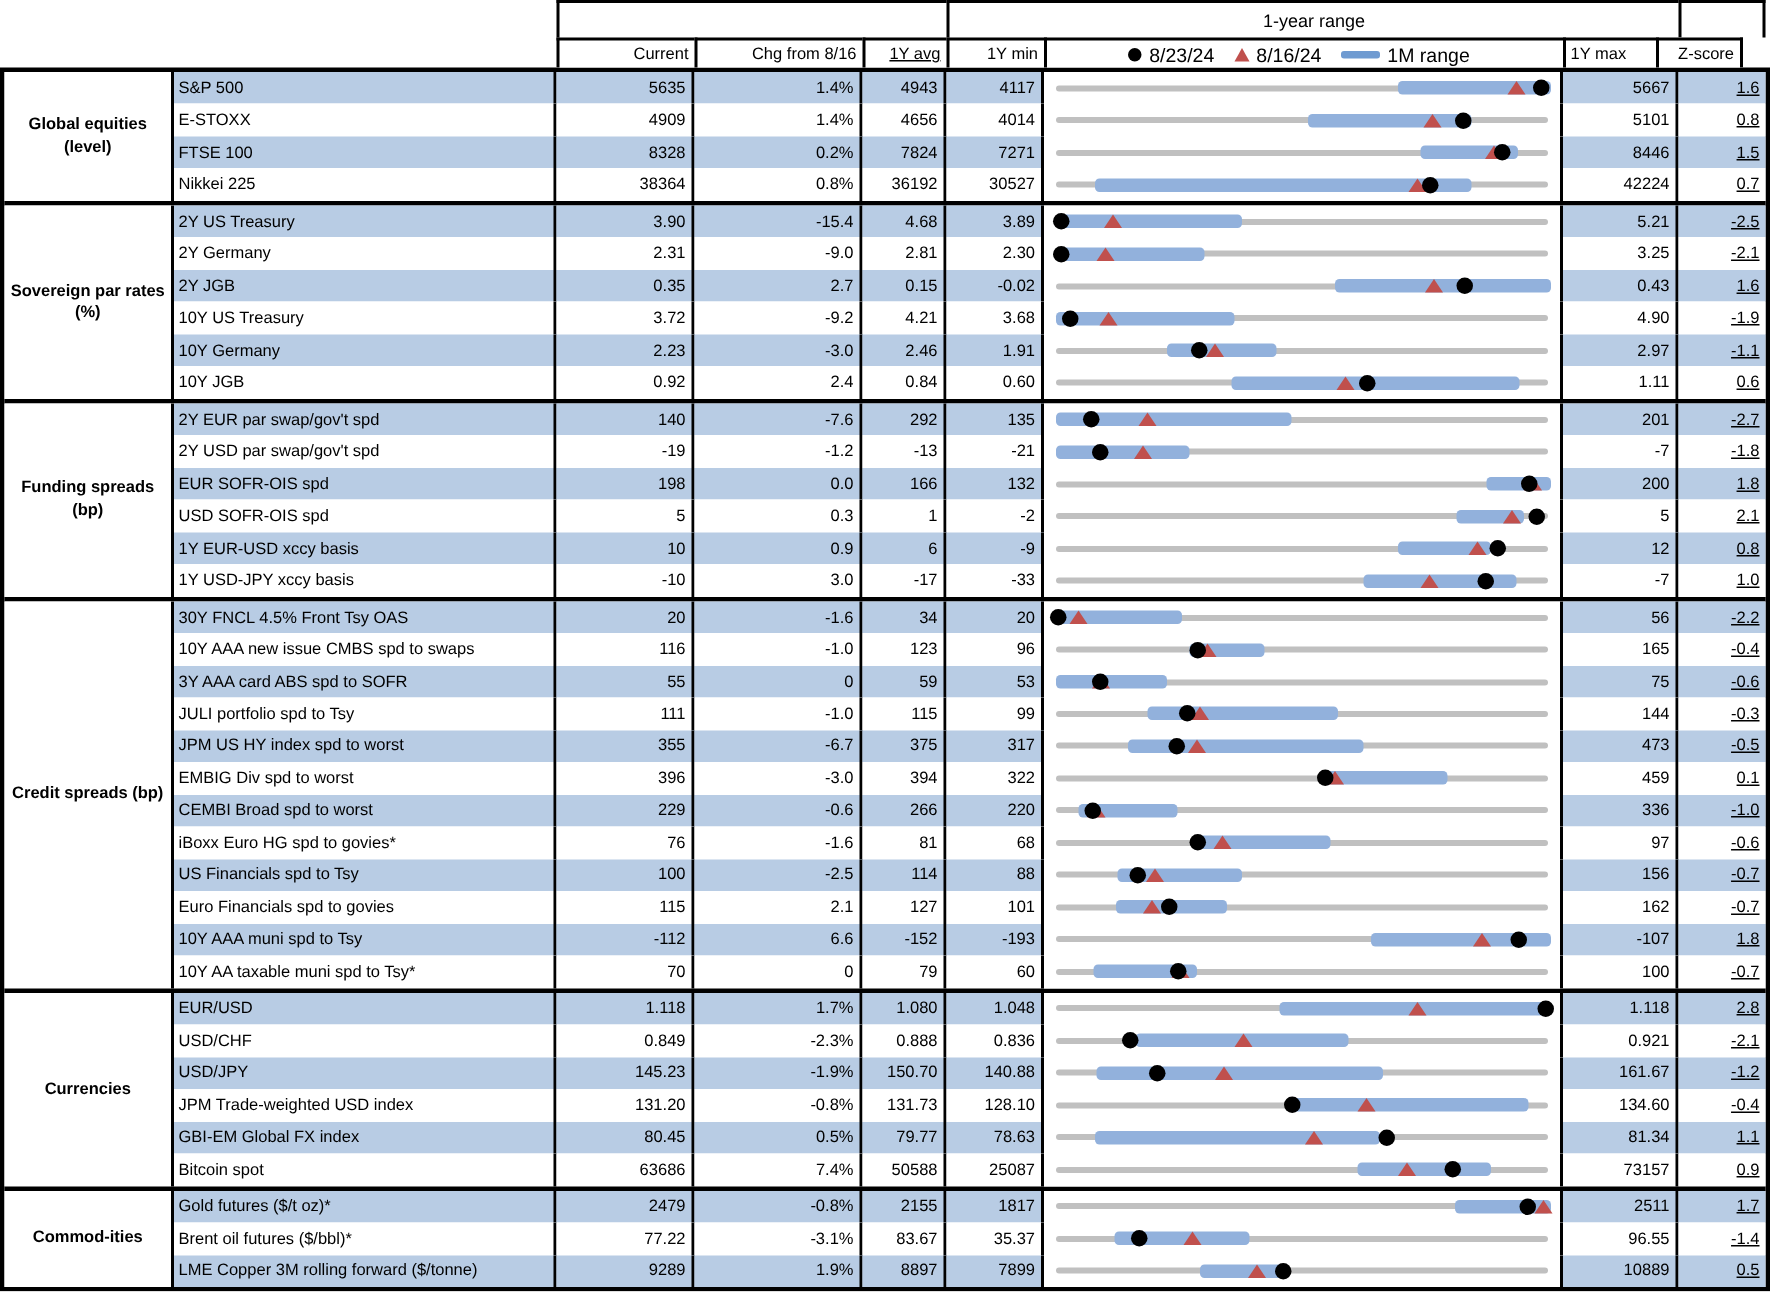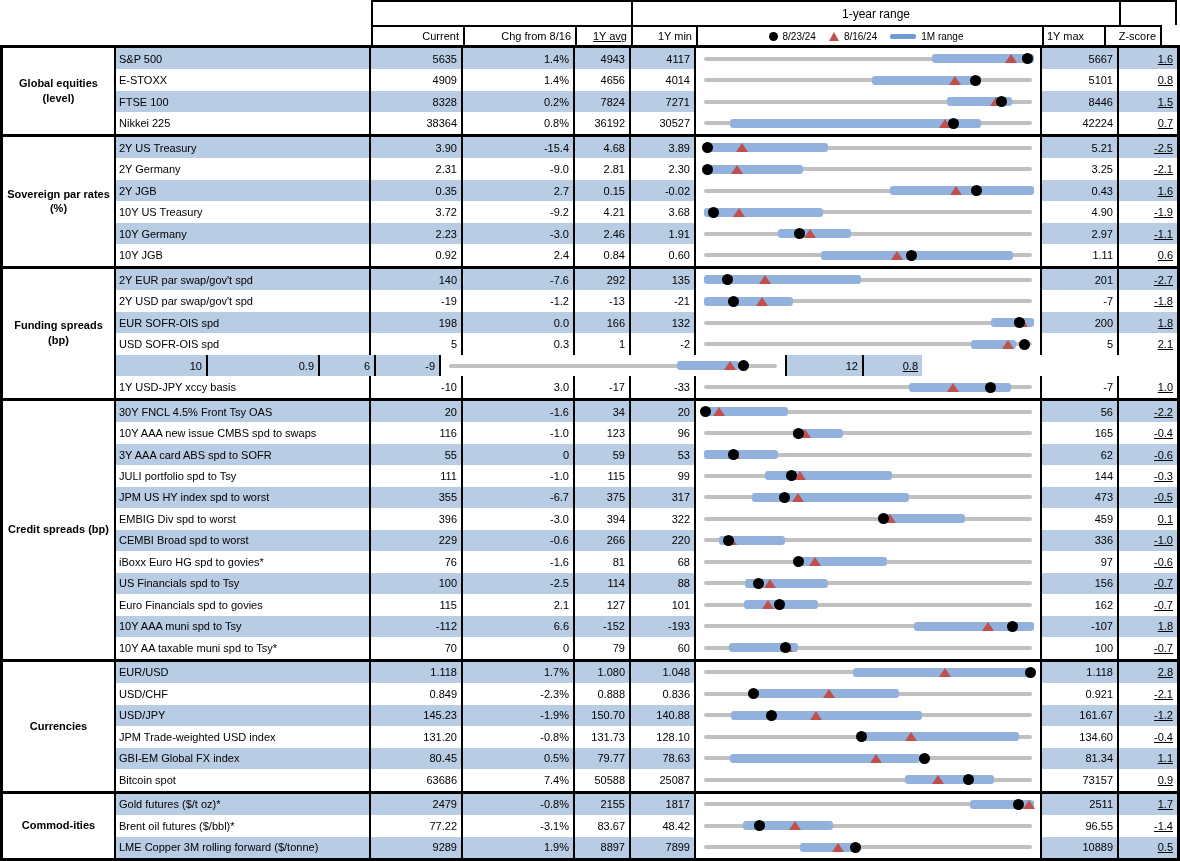--- a/index.html
+++ b/index.html
@@ -26,21 +26,21 @@
   .h2-avg { width:56px;text-decoration:underline; }
   .h2-min { width:65px; }
   .h2-legend { width:346px; justify-content:center; gap:5px; }
   .h2-max { width:62px; padding-left:3px; }
   .h2-z { width:58px; border-right:2px solid #000; justify-content:flex-end; padding-right:4px;padding-left:12px; }
 
   .lgd-dot { width:9px; height:9px; border-radius:50%; background:#000; display:inline-block; }
   .lgd-tri { width:0; height:0; border-left:5px solid transparent; border-right:5px solid transparent;
              border-bottom:9px solid #c0504d; display:inline-block; }
   .lgd-bar { width:26px; height:5px; border-radius:2px; background:#6f9bd1; display:inline-block; }
-  .lgd-label { font-size:10px; margin-right:8px; }
+  .lgd-label { font-size:13px; margin-right:8px; }
 
   
   .tbody { width:1180px; height:816px; border:3px solid #000; display:flex; flex-direction:column; }
   .section { display:flex; min-height:0; }
   .section + .section { border-top:3px solid #000; }
   .sec-label { width:113px; border-right:2px solid #000; background:#fff;
                display:flex; align-items:center; justify-content:center; text-align:center;
                font-weight:bold; font-size:11px; line-height:1.35; padding:0 4px; }
   .rows { flex:1; display:flex; flex-direction:column; min-width:0; }
   .row { flex:1; display:flex; min-height:0; }
@@ -312,20 +312,21 @@
             <div class="c c-chart">
               <div class="track"></div>
               <div class="rbar" style="left: 275.3px; width: 44.55px;"></div>
               <div class="tri" style="left: 311.6px;"></div>
               <div class="dot" style="left: 328.1px;"></div>
             </div>
             <div class="c c-num c-max">5</div>
             <div class="c c-num c-z">2.1</div>
           </div>
           <div class="row alt">
+            <div class="c c-name">1Y EUR-USD xccy basis</div>
             <div class="c c-num c-current">10</div>
             <div class="c c-num c-chg">0.9</div>
             <div class="c c-num c-avg">6</div>
             <div class="c c-num c-min">-9</div>
             <div class="c c-chart">
               <div class="track"></div>
               <div class="rbar" style="left: 235.7px; width: 62.7px;"></div>
               <div class="tri" style="left: 288.5px;"></div>
               <div class="dot" style="left: 302.69px;"></div>
             </div>
@@ -387,21 +388,21 @@
             <div class="c c-num c-current">55</div>
             <div class="c c-num c-chg">0</div>
             <div class="c c-num c-avg">59</div>
             <div class="c c-num c-min">53</div>
             <div class="c c-chart">
               <div class="track"></div>
               <div class="rbar" style="left: 8px; width: 74.25px;"></div>
               <div class="tri" style="left: 38.36px;"></div>
               <div class="dot" style="left: 37.04px;"></div>
             </div>
-            <div class="c c-num c-max">62</div>
+            <div class="c c-num c-max">75</div>
             <div class="c c-num c-z">-0.6</div>
           </div>
           <div class="row">
             <div class="c c-name">JULI portfolio spd to Tsy</div>
             <div class="c c-num c-current">111</div>
             <div class="c c-num c-chg">-1.0</div>
             <div class="c c-num c-avg">115</div>
             <div class="c c-num c-min">99</div>
             <div class="c c-chart">
               <div class="track"></div>
@@ -645,21 +646,21 @@
               <div class="dot" style="left: 322.16px;"></div>
             </div>
             <div class="c c-num c-max">2511</div>
             <div class="c c-num c-z">1.7</div>
           </div>
           <div class="row">
             <div class="c c-name">Brent oil futures ($/bbl)*</div>
             <div class="c c-num c-current">77.22</div>
             <div class="c c-num c-chg">-3.1%</div>
             <div class="c c-num c-avg">83.67</div>
-            <div class="c c-num c-min">48.42</div>
+            <div class="c c-num c-min">35.37</div>
             <div class="c c-chart">
               <div class="track"></div>
               <div class="rbar" style="left: 46.94px; width: 89.76px;"></div>
               <div class="tri" style="left: 98.75px;"></div>
               <div class="dot" style="left: 63.77px;"></div>
             </div>
             <div class="c c-num c-max">96.55</div>
             <div class="c c-num c-z">-1.4</div>
           </div>
           <div class="row alt">

